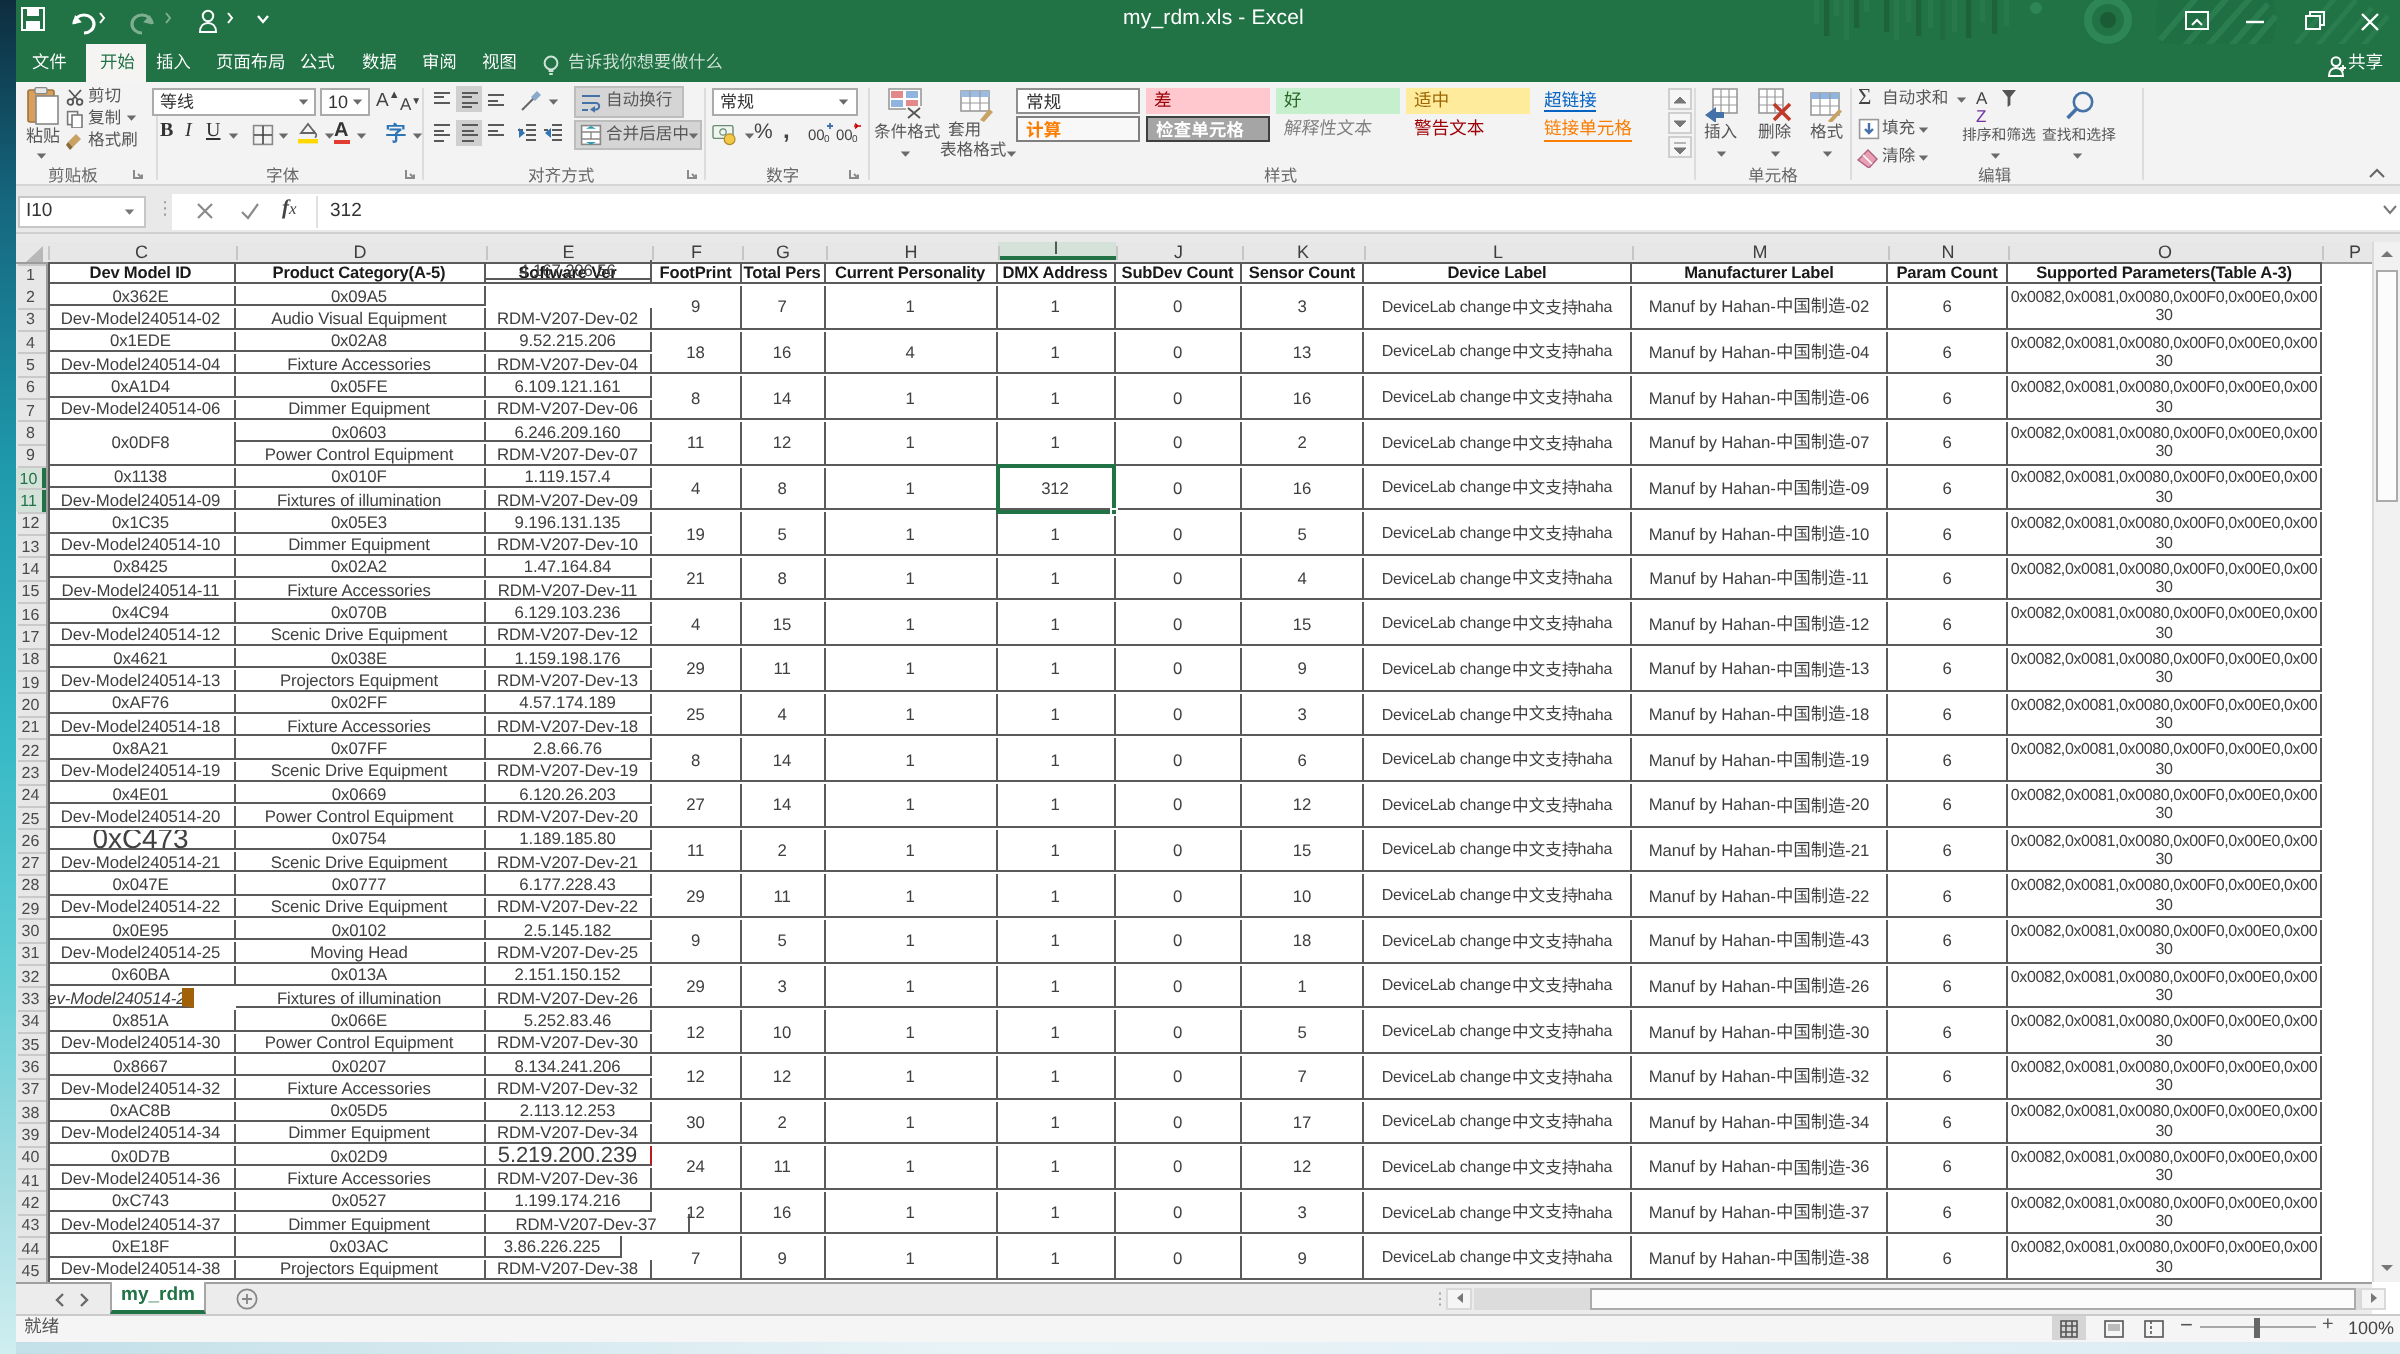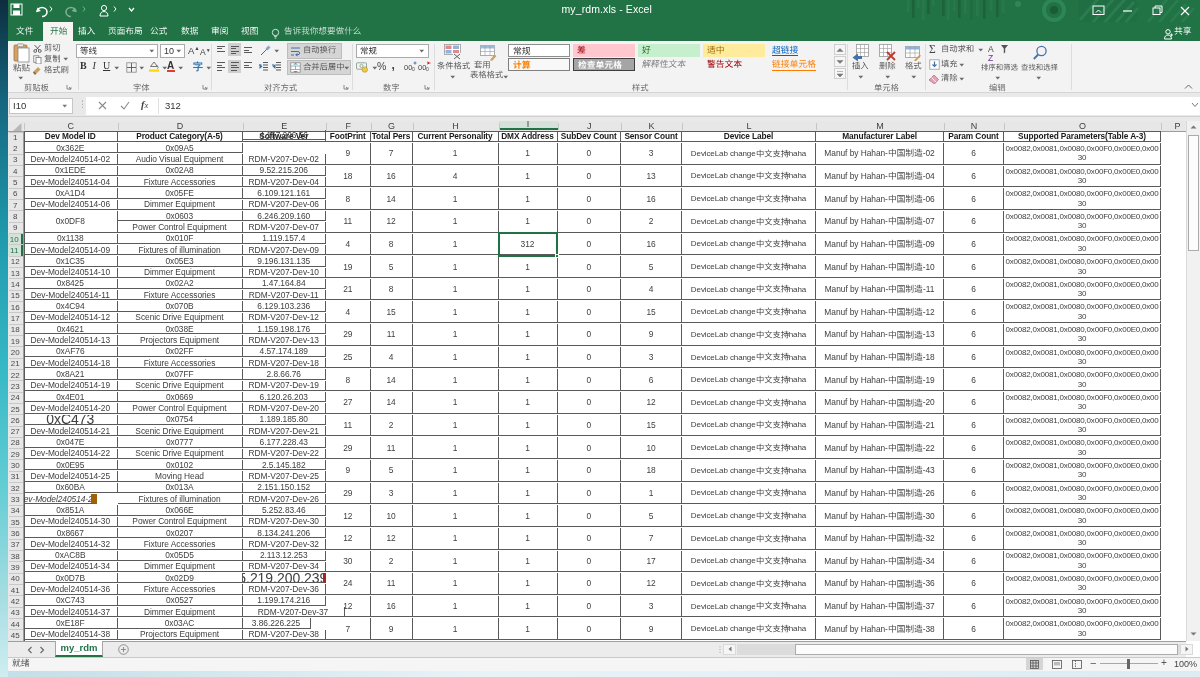--- a/index.html
+++ b/index.html
@@ -1369,21 +1369,21 @@
     </svg>
     <span>-34</span>
   </div>
 <div style="left:1004.00px;top:550.52px;width:157.00px;height:21.64px;border-right:1px solid #5a5a5a;border-bottom:1px solid #5a5a5a;display:flex;align-items:center;justify-content:center;overflow:hidden;font-size:8.0px;letter-spacing:-0.2px;color:#404040;">
     <div style="text-align:center;line-height:9.4px">0x0082,0x0081,0x0080,0x00F0,0x00E0,0x00<br>30</div>
   </div>
 <div style="left:24.00px;top:573.16px;width:93.50px;height:10.32px;border-right:1px solid #5a5a5a;border-bottom:1px solid #5a5a5a;display:flex;align-items:center;justify-content:center;overflow:hidden;font-size:8.4px;letter-spacing:-0.05px;color:#404040;white-space:nowrap;">0x0D7B</div>
 <div style="left:24.00px;top:584.48px;width:93.50px;height:10.32px;border-right:1px solid #5a5a5a;border-bottom:1px solid #5a5a5a;display:flex;align-items:center;justify-content:center;overflow:hidden;font-size:8.4px;letter-spacing:-0.05px;color:#404040;white-space:nowrap;">Dev-Model240514-36</div>
 <div style="left:117.50px;top:573.16px;width:125.00px;height:10.32px;border-right:1px solid #5a5a5a;border-bottom:1px solid #5a5a5a;display:flex;align-items:center;justify-content:center;overflow:hidden;font-size:8.4px;letter-spacing:-0.05px;color:#404040;white-space:nowrap;">0x02D9</div>
 <div style="left:117.50px;top:584.48px;width:125.00px;height:10.32px;border-right:1px solid #5a5a5a;border-bottom:1px solid #5a5a5a;display:flex;align-items:center;justify-content:center;overflow:hidden;font-size:8.4px;letter-spacing:-0.05px;color:#404040;white-space:nowrap;">Fixture Accessories</div>
-<div style="left:242.50px;top:573.16px;width:83.50px;height:10.32px;border-right:3px solid #b91c1c;border-bottom:1px solid #5a5a5a;display:flex;align-items:center;justify-content:center;overflow:hidden;font-size:14px;letter-spacing:-0.05px;color:#404040;white-space:nowrap;">5.219.200.239</div>
+<div style="left:242.50px;top:573.16px;width:83.50px;height:10.32px;border-right:1px solid #b91c1c;border-bottom:1px solid #5a5a5a;display:flex;align-items:center;justify-content:center;overflow:hidden;font-size:11px;letter-spacing:-0.05px;color:#404040;white-space:nowrap;">5.219.200.239</div>
 <div style="left:242.50px;top:584.48px;width:83.50px;height:10.32px;border-right:1px solid #5a5a5a;border-bottom:1px solid #5a5a5a;display:flex;align-items:center;justify-content:center;overflow:hidden;font-size:8.4px;letter-spacing:-0.05px;color:#404040;white-space:nowrap;">RDM-V207-Dev-36</div>
 <div style="left:326.00px;top:573.16px;width:44.50px;height:21.64px;border-right:1px solid #5a5a5a;border-bottom:1px solid #5a5a5a;display:flex;align-items:center;justify-content:center;overflow:hidden;font-size:8.4px;letter-spacing:-0.05px;color:#404040;white-space:nowrap;">24</div>
 <div style="left:370.50px;top:573.16px;width:42.00px;height:21.64px;border-right:1px solid #5a5a5a;border-bottom:1px solid #5a5a5a;display:flex;align-items:center;justify-content:center;overflow:hidden;font-size:8.4px;letter-spacing:-0.05px;color:#404040;white-space:nowrap;">11</div>
 <div style="left:412.50px;top:573.16px;width:86.00px;height:21.64px;border-right:1px solid #5a5a5a;border-bottom:1px solid #5a5a5a;display:flex;align-items:center;justify-content:center;overflow:hidden;font-size:8.4px;letter-spacing:-0.05px;color:#404040;white-space:nowrap;">1</div>
 <div style="left:557.50px;top:573.16px;width:63.50px;height:21.64px;border-right:1px solid #5a5a5a;border-bottom:1px solid #5a5a5a;display:flex;align-items:center;justify-content:center;overflow:hidden;font-size:8.4px;letter-spacing:-0.05px;color:#404040;white-space:nowrap;">0</div>
 <div style="left:621.00px;top:573.16px;width:61.00px;height:21.64px;border-right:1px solid #5a5a5a;border-bottom:1px solid #5a5a5a;display:flex;align-items:center;justify-content:center;overflow:hidden;font-size:8.4px;letter-spacing:-0.05px;color:#404040;white-space:nowrap;">12</div>
 <div style="left:944.00px;top:573.16px;width:60.00px;height:21.64px;border-right:1px solid #5a5a5a;border-bottom:1px solid #5a5a5a;display:flex;align-items:center;justify-content:center;overflow:hidden;font-size:8.4px;letter-spacing:-0.05px;color:#404040;white-space:nowrap;">6</div>
 <div style="left:498.50px;top:573.16px;width:59.00px;height:21.64px;border-right:1px solid #5a5a5a;border-bottom:1px solid #5a5a5a;display:flex;align-items:center;justify-content:center;overflow:hidden;font-size:8.4px;letter-spacing:-0.05px;color:#404040;white-space:nowrap;">1</div>
 <div style="left:682.00px;top:573.16px;width:134.00px;height:21.64px;border-right:1px solid #5a5a5a;border-bottom:1px solid #5a5a5a;display:flex;align-items:center;justify-content:center;overflow:hidden;font-size:8.4px;letter-spacing:-0.05px;color:#404040;white-space:nowrap;font-size:8.0px;letter-spacing:-0.1px;gap:0;">
     <span>DeviceLab change</span>

